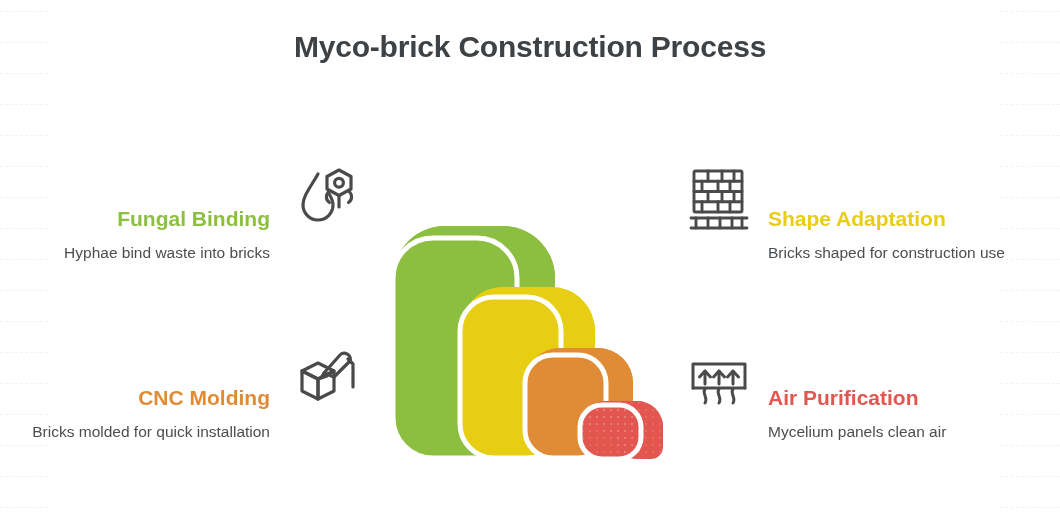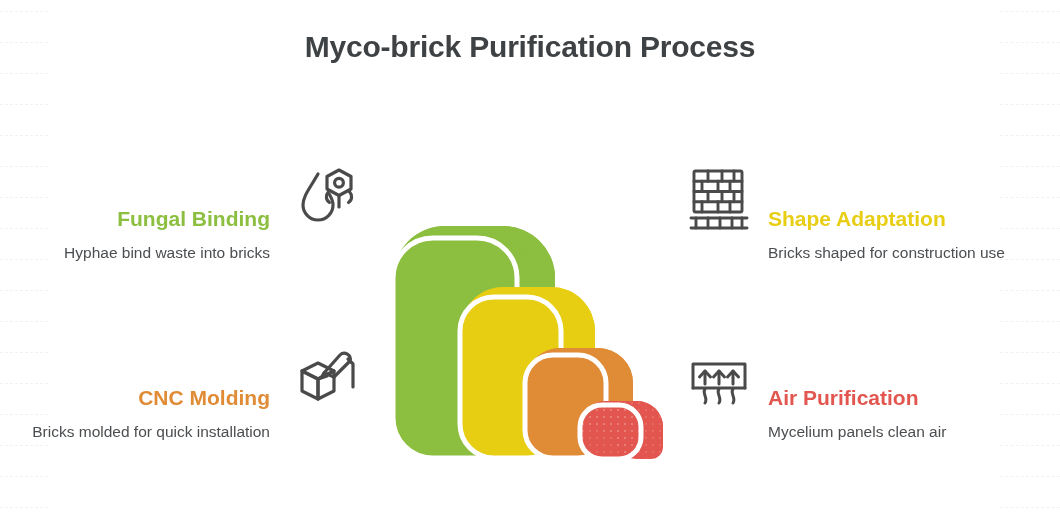--- a/index.html
+++ b/index.html
@@ -144,21 +144,21 @@
   <div class="guide-line guide-right" style="top:352px"></div>
   <div class="guide-line guide-right" style="top:383px"></div>
   <div class="guide-line guide-right" style="top:414px"></div>
   <div class="guide-line guide-right" style="top:445px"></div>
   <div class="guide-line guide-right" style="top:476px"></div>
   <div class="guide-line guide-right" style="top:507px"></div>
 </div>
 
 <div class="canvas">
 
-  <div class="page-title">Myco-brick Purification Process</div>
+  <div class="page-title">Myco-brick Construction Process</div>
 
   <div class="feature feature-left" id="feat-fungal">
     <div class="inner">
       <div class="feature-heading" style="color:#8CBE3F">Fungal Binding</div>
       <div class="feature-desc">Hyphae bind waste into bricks</div>
     </div>
   </div>
   <div class="feature-icon" id="icon-fungal">
     <svg width="62" height="62" viewBox="0 0 62 62" fill="none" stroke="#4a4a4a" stroke-width="3.2" stroke-linecap="round" stroke-linejoin="round">
 

